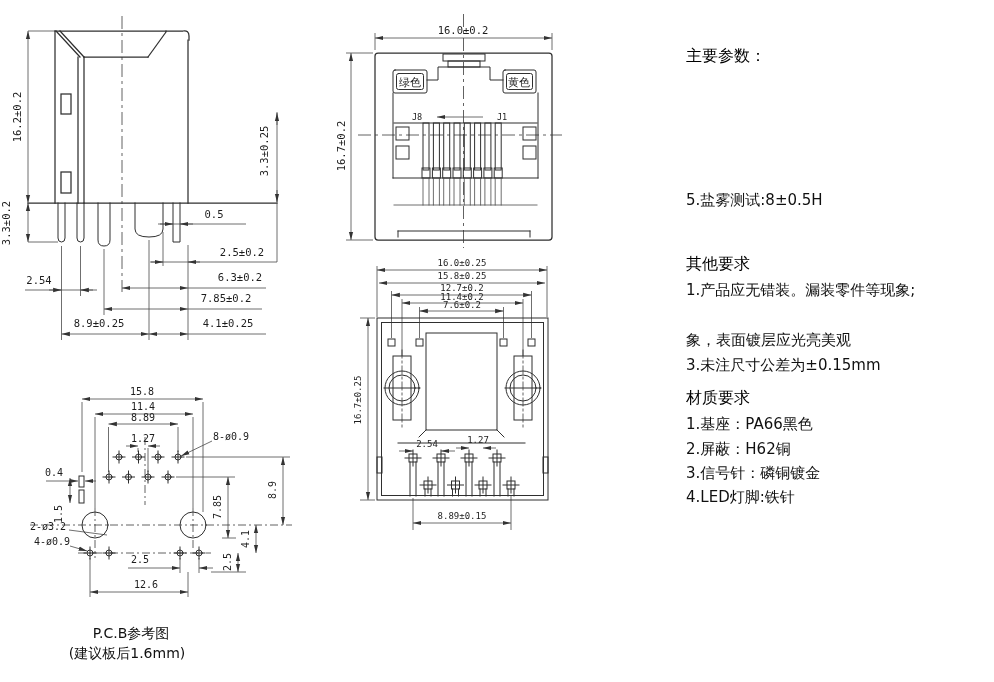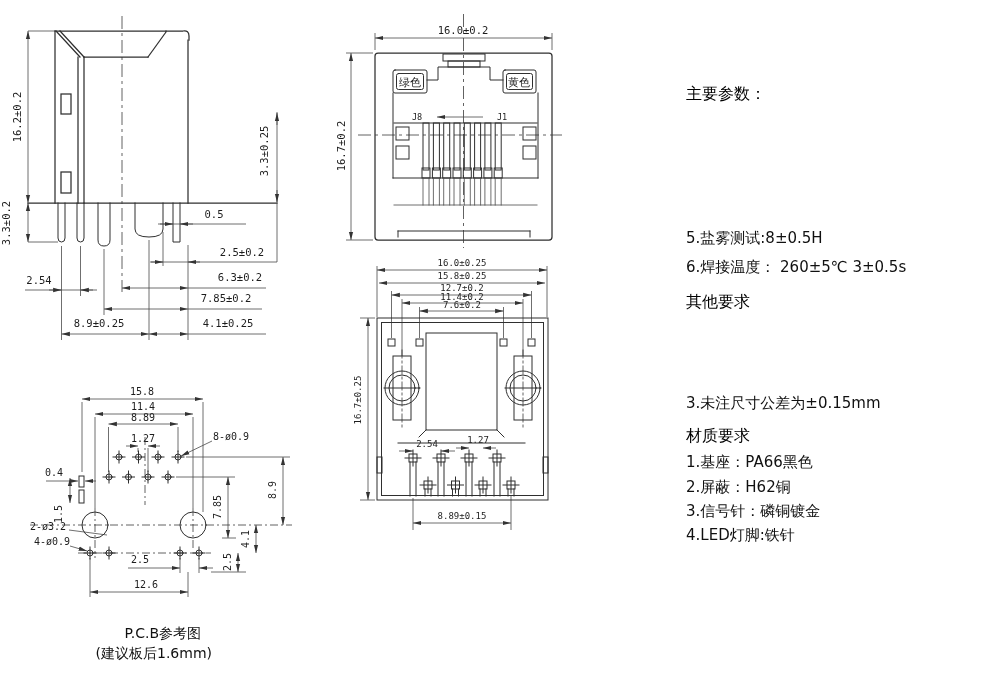--- a/index.html
+++ b/index.html
@@ -9,23 +9,23 @@
   .obj{stroke:#2f2f2f;stroke-width:1.25;fill:none;stroke-linecap:square;}
   .obj2{stroke:#2f2f2f;stroke-width:1;fill:none;stroke-linecap:square;}
   .thin{stroke:#4a4a4a;stroke-width:0.8;fill:none;}
   .cl{stroke:#3a3a3a;stroke-width:0.8;fill:none;stroke-dasharray:13 4 3 4;}
   .cls{stroke:#3a3a3a;stroke-width:0.8;fill:none;stroke-dasharray:8 3 2 3;}
   text.dim{font:10.5px "DejaVu Sans Mono","Liberation Mono",monospace;fill:#1d1d1d;}
   text.dim9{font:9px "DejaVu Sans Mono","Liberation Mono",monospace;fill:#1d1d1d;}
   text.dim10{font:10px "DejaVu Sans Mono","Liberation Mono",monospace;fill:#1d1d1d;}
   text.tiny{font:8.5px "DejaVu Sans Mono","Liberation Mono",monospace;fill:#1d1d1d;}
   text.cjk{font:11px "DejaVu Sans","Liberation Sans",sans-serif;fill:#1d1d1d;}
-  .spec{position:absolute;left:686px;font-size:15px;color:#101010;white-space:nowrap;margin-top:38px;}
+  .spec{position:absolute;left:686px;font-size:15px;color:#101010;white-space:nowrap;}
   .spec.h{font-size:16px;color:#000;}
-  .caption{position:absolute;font-size:14px;color:#101010;text-align:right;white-space:nowrap;}
+  .caption{position:absolute;font-size:14px;color:#101010;text-align:center;white-space:nowrap;}
 </style>
 </head>
 <body>
 
 <div class="canvas">
 
   <svg style="left:0;top:0" width="340" height="352" viewBox="0 0 340 352">
     <defs>
       <marker id="m-a" viewBox="0 0 10 6" refX="9.5" refY="3" markerWidth="11" markerHeight="6.6" orient="auto-start-reverse">
         <path d="M0,0.5 L9.5,3 L0,5.5 Z" fill="#333"></path>
@@ -345,23 +345,24 @@
       <line class="cls" x1="145" y1="437" x2="145" y2="505"></line>
       <line class="cls" x1="78" y1="553" x2="211" y2="553"></line>
     </g>
   </svg>
 
   <div class="caption" style="left:61px;top:625px;width:140px">P.C.B参考图</div>
   <div class="caption" style="left:42px;top:645px;width:170px">(建议板后1.6mm)</div>
 
   <div class="spec h" style="top:46px">主要参数：</div>
   <div class="spec" style="top:191px">5.盐雾测试:8±0.5H</div>
-  <div class="spec" style="top:220px">6.焊接温度： 260±5℃ 3±0.5s</div>
 
   <div class="spec h" style="top:254px">其他要求</div>
+  <div class="spec" style="top:281px">1.产品应无错装。漏装零件等现象;</div>
+  <div class="spec" style="top:331px">象，表面镀层应光亮美观</div>
   <div class="spec" style="top:356px">3.未注尺寸公差为±0.15mm</div>
 
   <div class="spec h" style="top:388px">材质要求</div>
   <div class="spec" style="top:415px">1.基座：PA66黑色</div>
   <div class="spec" style="top:440px">2.屏蔽：H62铜</div>
   <div class="spec" style="top:464px">3.信号针：磷铜镀金</div>
   <div class="spec" style="top:488px">4.LED灯脚:铁针</div>
 
 </div>
 

